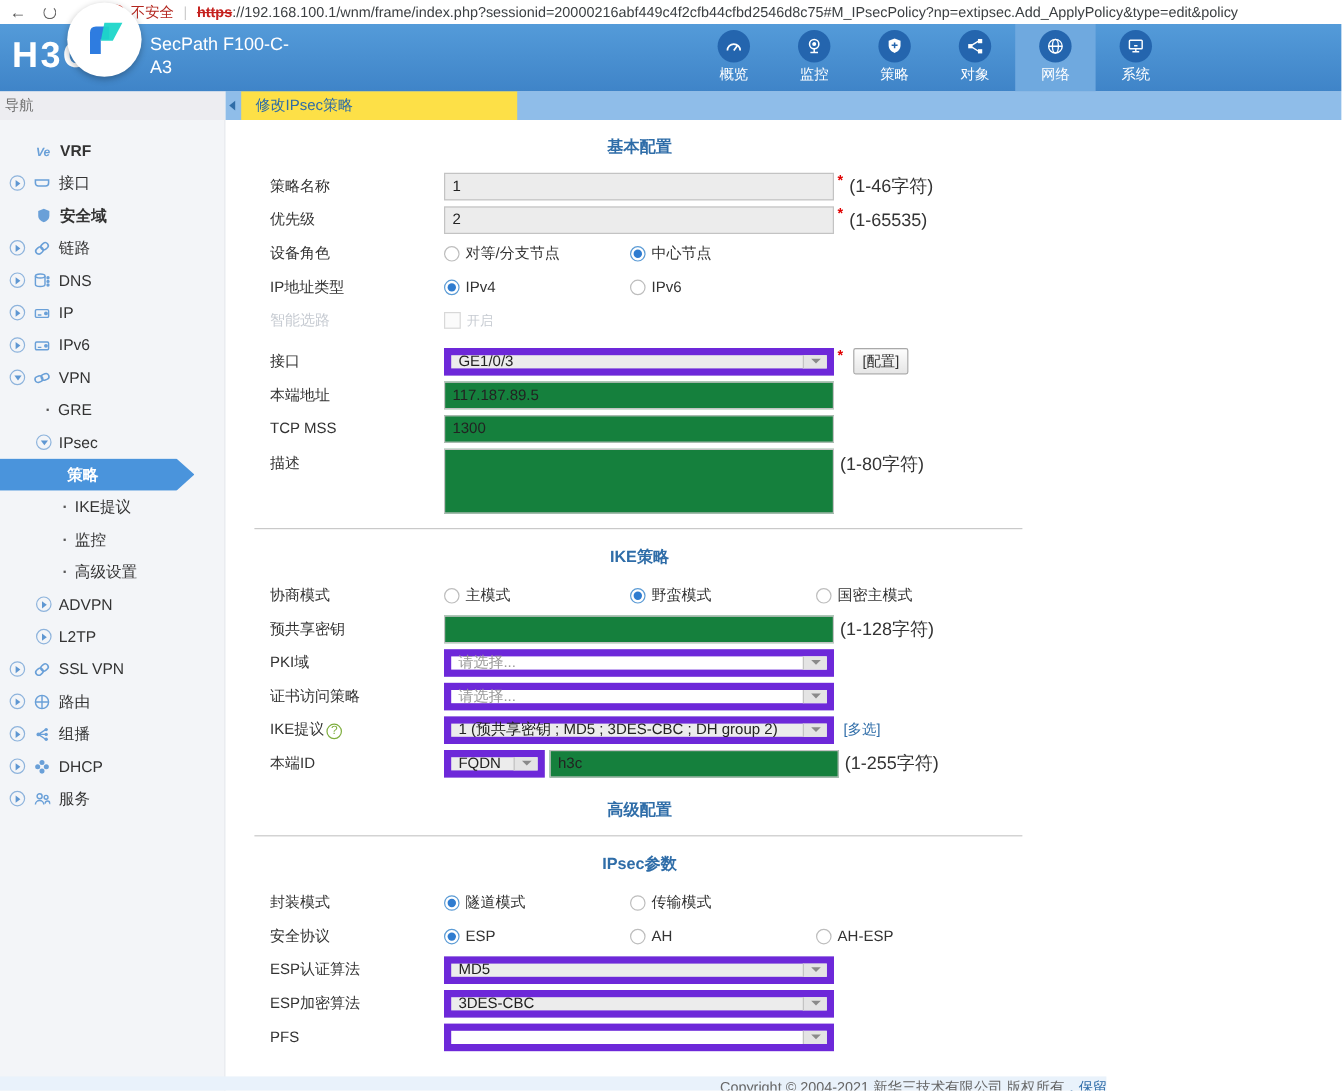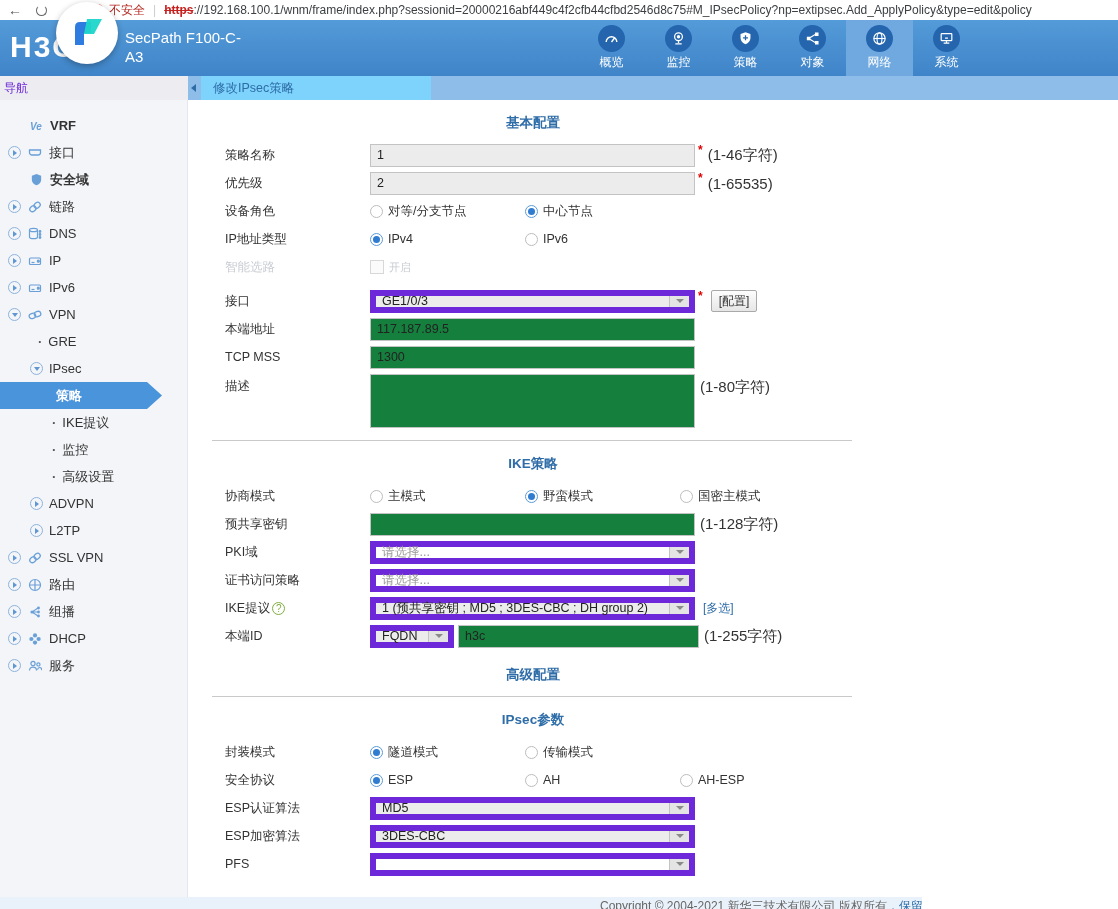--- a/index.html
+++ b/index.html
@@ -24,24 +24,24 @@
   .nav-item{width:67px;height:56px;display:flex;flex-direction:column;align-items:center;padding-top:5px;box-sizing:border-box;cursor:pointer;}
   .nav-item.active{background:#6fa9df;}
   .nav-ic{width:27px;height:27px;border-radius:50%;background:#2465ae;display:flex;align-items:center;justify-content:center;margin-bottom:2px;}
   .nav-lbl{color:#fff;font-size:12px;}
 
   
   .todesk{position:absolute;left:56px;top:2px;width:62px;height:62px;border-radius:50%;background:#fff;box-shadow:0 2px 6px rgba(0,0,0,.3);z-index:30;display:flex;align-items:center;justify-content:center;}
 
   
   .subheader{height:24px;display:flex;}
-  .nav-title{width:188px;background:#ededf1;color:#6d28d9;font-size:12px;display:flex;align-items:center;padding-left:4px;box-sizing:border-box;}
+  .nav-title{width:188px;background:#ededf1;color:#737373;font-size:12px;display:flex;align-items:center;padding-left:4px;box-sizing:border-box;}
   .tab-strip{flex:1;background:#8fbde9;display:flex;align-items:center;}
   .tab-back{width:0;height:0;border-right:5px solid #2f6da8;border-top:4px solid transparent;border-bottom:4px solid transparent;margin:0 5px 0 3px;}
-  .tab{background:#7dd3fc;color:#2e6ca6;font-size:12.5px;height:24px;display:flex;align-items:center;padding:0 12px;width:230px;box-sizing:border-box;}
+  .tab{background:#fde047;color:#2e6ca6;font-size:12.5px;height:24px;display:flex;align-items:center;padding:0 12px;width:230px;box-sizing:border-box;}
 
   
   .page-body{display:flex;height:809px;}
   .sidebar{width:188px;flex:0 0 188px;background:#f3f5f8;border-right:1px solid #e4e7ec;box-sizing:border-box;padding-top:12px;font-size:13px;color:#333;}
   .si{height:27px;display:flex;align-items:center;padding-left:8px;cursor:pointer;white-space:nowrap;}
   .si .exp{width:13px;height:13px;border:1px solid #8db3dc;border-radius:50%;margin-right:6px;flex:0 0 13px;display:inline-flex;align-items:center;justify-content:center;box-sizing:border-box;}
   .exp.c::after{content:"";border-left:4px solid #5f97d2;border-top:3px solid transparent;border-bottom:3px solid transparent;}
   .exp.e::after{content:"";border-top:4px solid #5f97d2;border-left:3px solid transparent;border-right:3px solid transparent;}
   .si .ic{width:16px;margin-right:6px;display:inline-flex;justify-content:center;flex:0 0 16px;}
   .si.noexp{padding-left:28px;font-weight:bold;}

